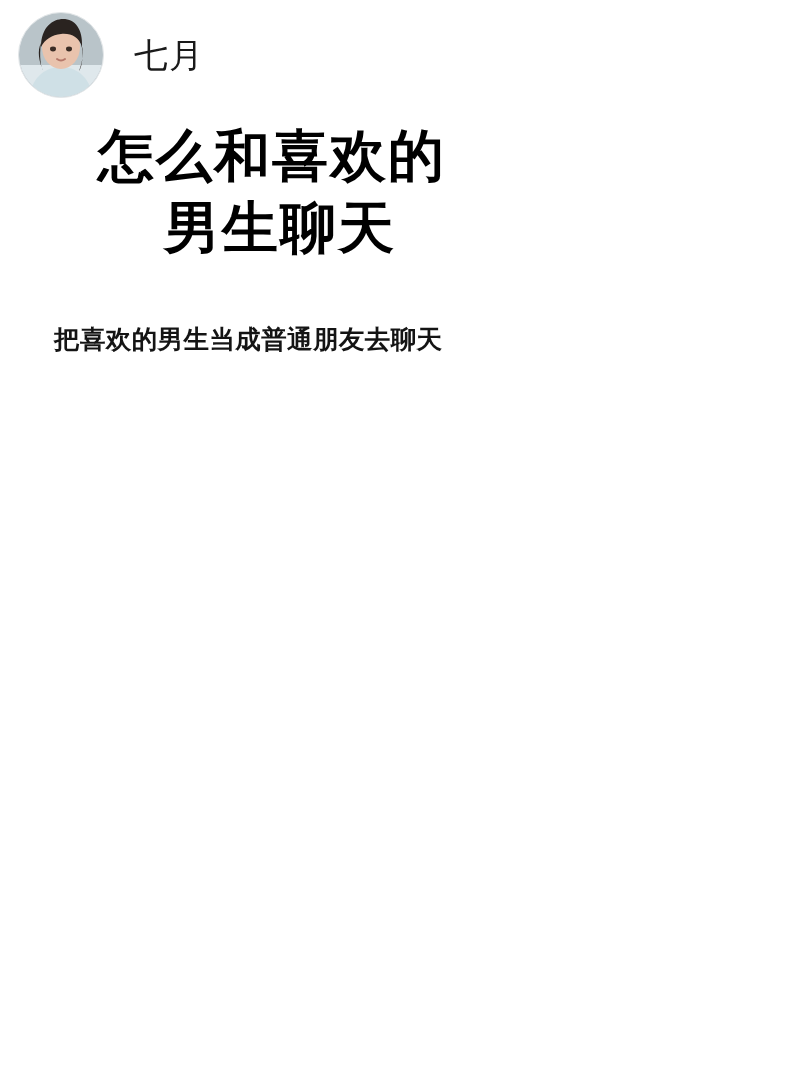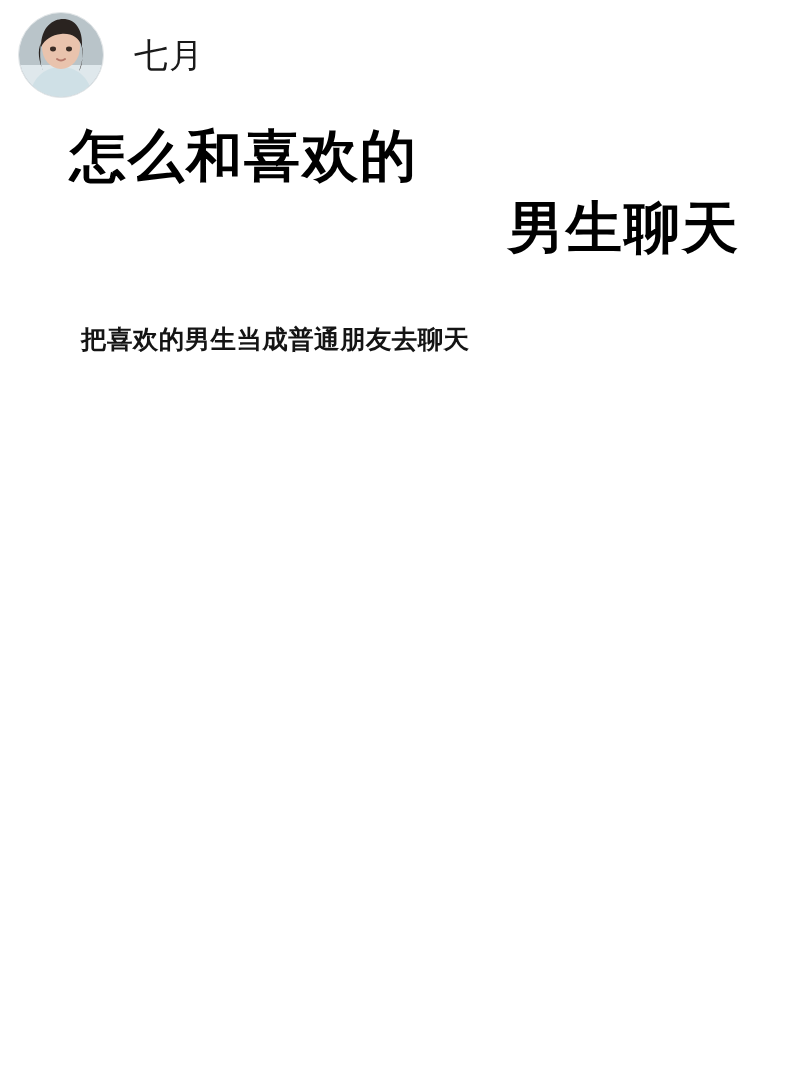--- a/index.html
+++ b/index.html
@@ -59,31 +59,30 @@
     margin-top: 24px;
     padding: 0 60px 0 70px;
     text-align: left;
   }
   .title-line {
     font-size: 56px;
     font-weight: 700;
     line-height: 1.28;
     letter-spacing: 2px;
     color: #000000;
+    margin-left: 28px;
   }
   .title-line.second {
     padding-left: 66px;
-    text-align: right;
   }
 
   
   .body-block {
     margin-top: 56px;
     padding: 0 48px 0 54px;
-    margin-left: 27px;
   }
   .para {
     font-size: 25.5px;
     font-weight: 700;
     line-height: 1.62;
     letter-spacing: 0.4px;
     color: #141414;
     margin: 0 0 0 0;
     text-align: justify;
     text-justify: inter-ideograph;

